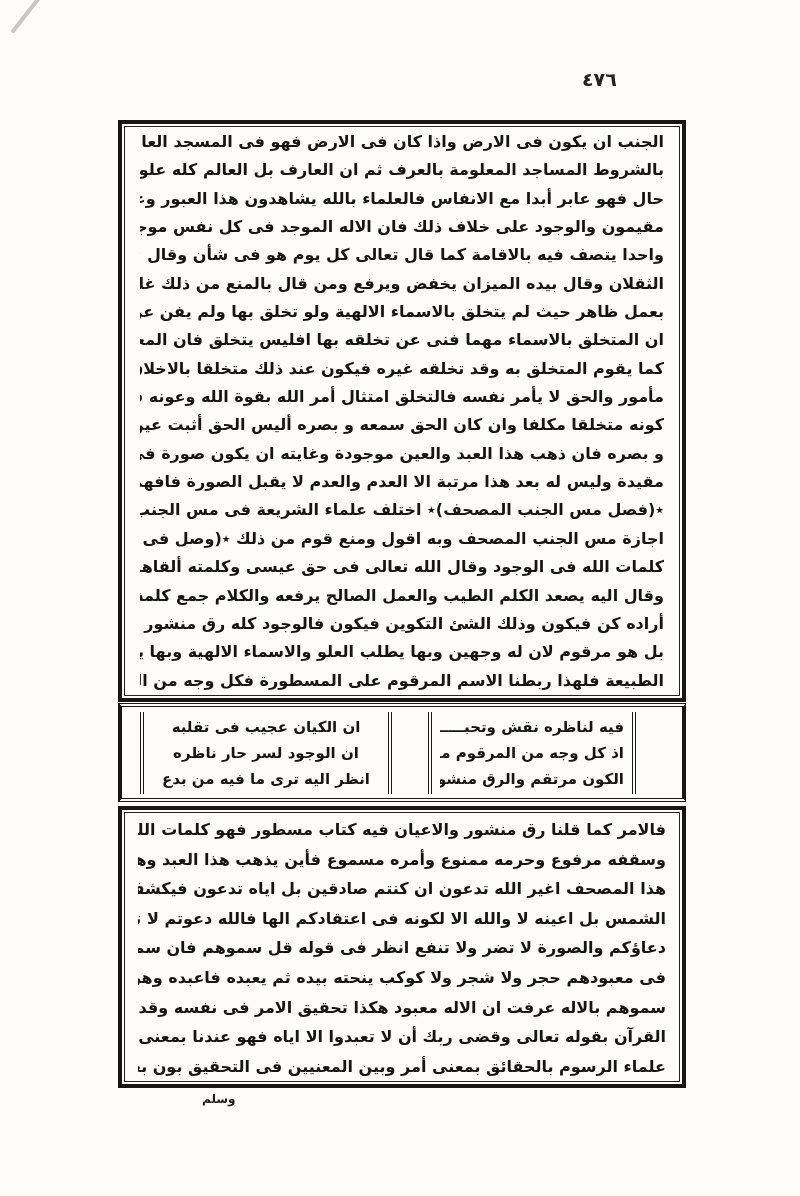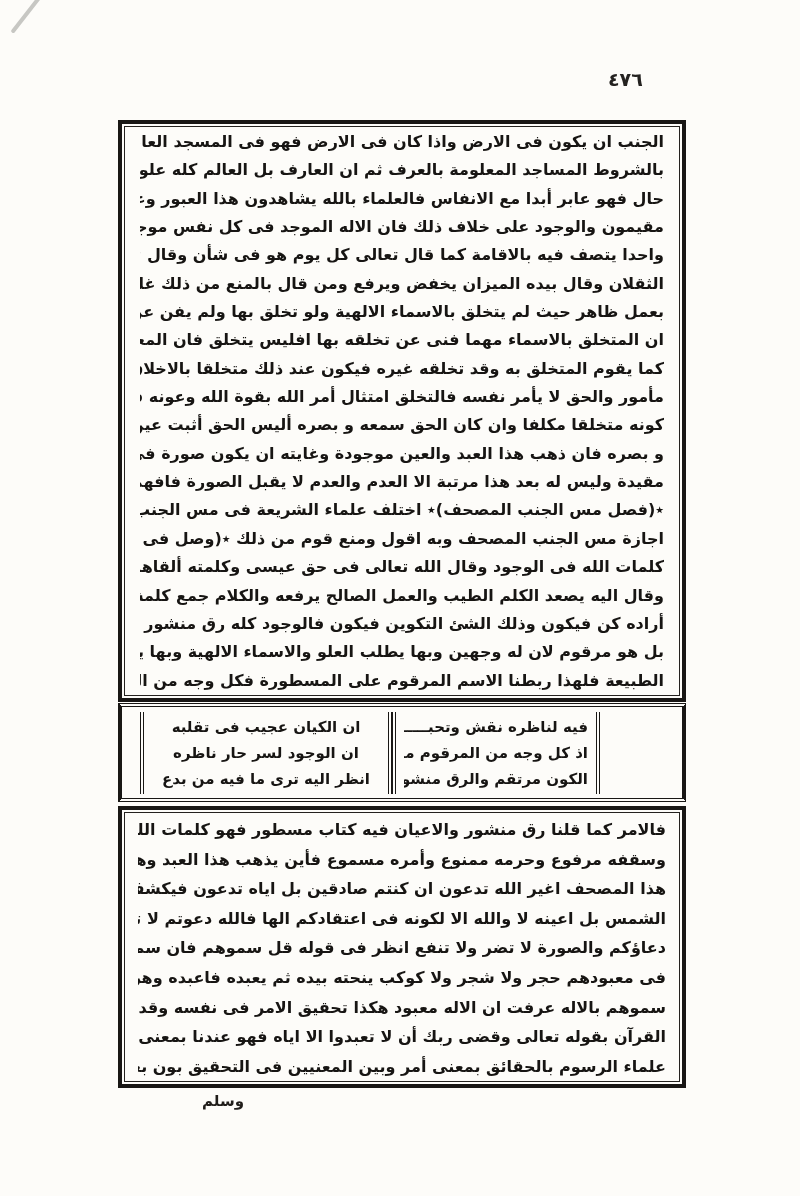--- a/index.html
+++ b/index.html
@@ -11,21 +11,21 @@
     font-family:"DejaVu Sans",sans-serif;
     color:#171513;
   }
   
   .corner-mark{
     position:absolute;top:10px;left:2px;width:52px;height:4px;
     background:#9a9a98;opacity:.55;transform:rotate(-52deg);
     border-radius:2px;
   }
   .page-number{
-    position:absolute;top:68px;left:608px;
+    position:absolute;top:68px;left:582px;
     font-size:19px;font-weight:700;color:#242220;
     letter-spacing:2px;
   }
   
   .frame{
     position:absolute;left:118px;width:568px;
     border:4px solid #191715;
     box-sizing:border-box;
     background:#fdfcf9;
   }
@@ -57,20 +57,21 @@
     border-left:4px solid #191715;
     border-right:4px solid #191715;
     border-top:4px double #191715;
     border-bottom:4px double #191715;
     background:#fdfcf9;
     display:flex;
     flex-direction:row-reverse;
     align-items:center;
     padding:6px 10px;
     direction:rtl;
+    gap:36px;
   }
   .verse-box{
     box-sizing:border-box;
     border-left:4px double #191715;
     border-right:4px double #191715;
     padding:2px 8px;
     direction:rtl;
   }
   .verse-box.right-col{width:252px;margin-left:8px;}
   .verse-box.left-col{width:208px;}
@@ -78,21 +79,21 @@
     direction:rtl;
     font-weight:700;
     font-size:15px;
     line-height:26px;
     text-align:center;
     white-space:nowrap;
     overflow:hidden;
   }
   .catchword{
     position:absolute;top:1092px;left:202px;
-    font-size:15px;font-weight:700;color:#201d1a;
+    font-size:12px;font-weight:700;color:#201d1a;
     direction:rtl;
   }
 </style>
 </head>
 <body>
 
 <div class="page">
 
   <div class="corner-mark"></div>
 

